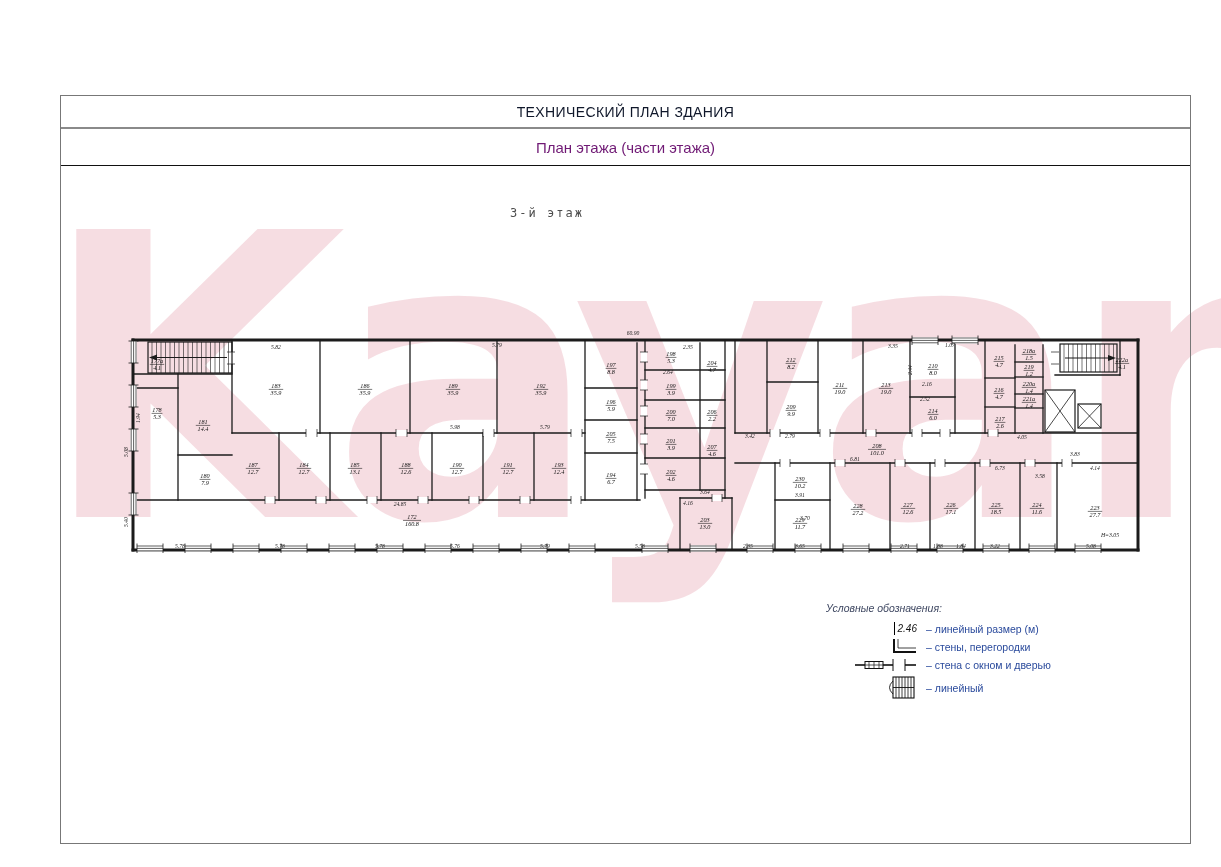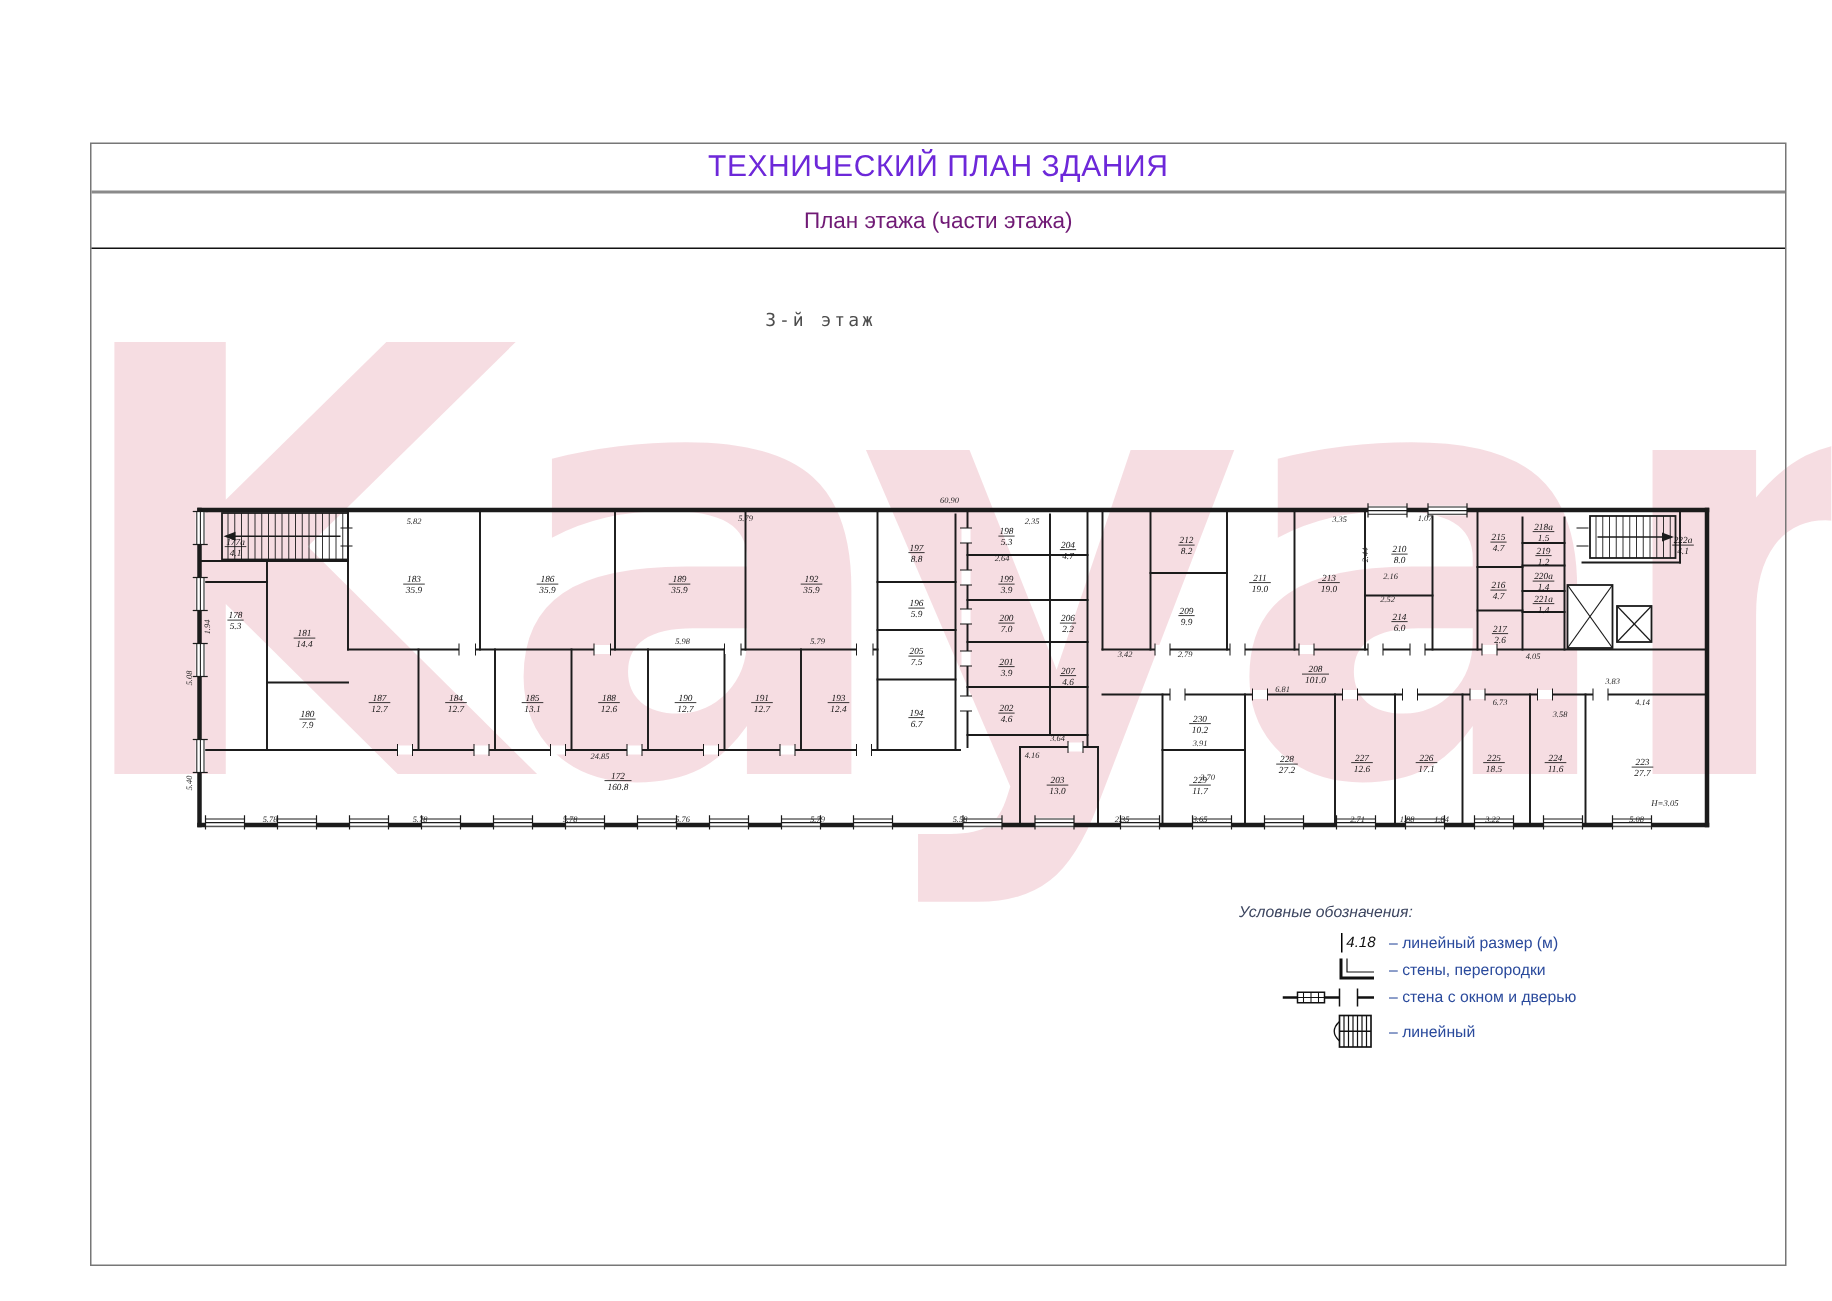--- a/index.html
+++ b/index.html
@@ -1,21 +1,21 @@
 <!DOCTYPE html>
 <html><head>
 <meta charset="utf-8">
 <style>
   html,body{margin:0;padding:0;background:#fff;}
   .page{position:relative;width:1221px;height:867px;background:#fff;overflow:hidden;
         font-family:"Liberation Sans",sans-serif;}
   .frame{position:absolute;left:60px;top:95px;width:1129px;height:747px;
          border:1px solid #777;background:transparent;z-index:2;}
   .title-row{height:31px;border-bottom:2px solid #8a8a8a;display:flex;align-items:center;
-             justify-content:center;font-size:20px;color:#6d28d9;letter-spacing:.4px;}
+             justify-content:center;font-size:14px;color:#0f172a;letter-spacing:.4px;}
   .subtitle-row{height:36px;border-bottom:1px solid #111;display:flex;align-items:center;
                 justify-content:center;font-size:15px;color:#701a75;}
   .watermark{position:absolute;left:40px;top:183px;font-family:"DejaVu Sans",sans-serif;
              font-weight:bold;font-size:395px;line-height:1;letter-spacing:-14px;
              z-index:1;pointer-events:none;user-select:none;white-space:nowrap;}
   .floor-label{position:absolute;left:462px;top:206px;width:170px;text-align:center;
                font-family:"DejaVu Sans Mono",monospace;font-size:12px;color:#4d4d4d;
                letter-spacing:2px;z-index:3;}
   #plan-svg{position:absolute;left:0;top:0;z-index:3;}
   .legend{position:absolute;left:826px;top:602px;width:350px;z-index:4;}
@@ -599,21 +599,21 @@
       <text x="705" y="494" text-anchor="middle" font-size="5.6" font-style="italic" font-family="&quot;Liberation Serif&quot;,serif" fill="#222">3.64</text>
       <text x="688" y="505" text-anchor="middle" font-size="5.6" font-style="italic" font-family="&quot;Liberation Serif&quot;,serif" fill="#222">4.16</text>
       <text x="1110" y="537" text-anchor="middle" font-size="5.8" font-style="italic" font-family="&quot;Liberation Serif&quot;,serif" fill="#222">Н=3.05</text>
     </svg>
 
   <div class="legend">
     <div class="legend-title">Условные обозначения:</div>
 
     <div class="legend-row">
       <div class="legend-sym">
-        <span class="dim-sample">4.18</span>
+        <span class="dim-sample">2.46</span>
       </div>
       <div class="legend-label">– линейный размер (м)</div>
     </div>
 
     <div class="legend-row">
       <div class="legend-sym">
         <svg width="26" height="17">
           <path d="M3,1 V14 H25" fill="none" stroke="#111" stroke-width="2"></path>
           <path d="M7,1 V10 H25" fill="none" stroke="#111" stroke-width="0.8"></path>
         </svg>

